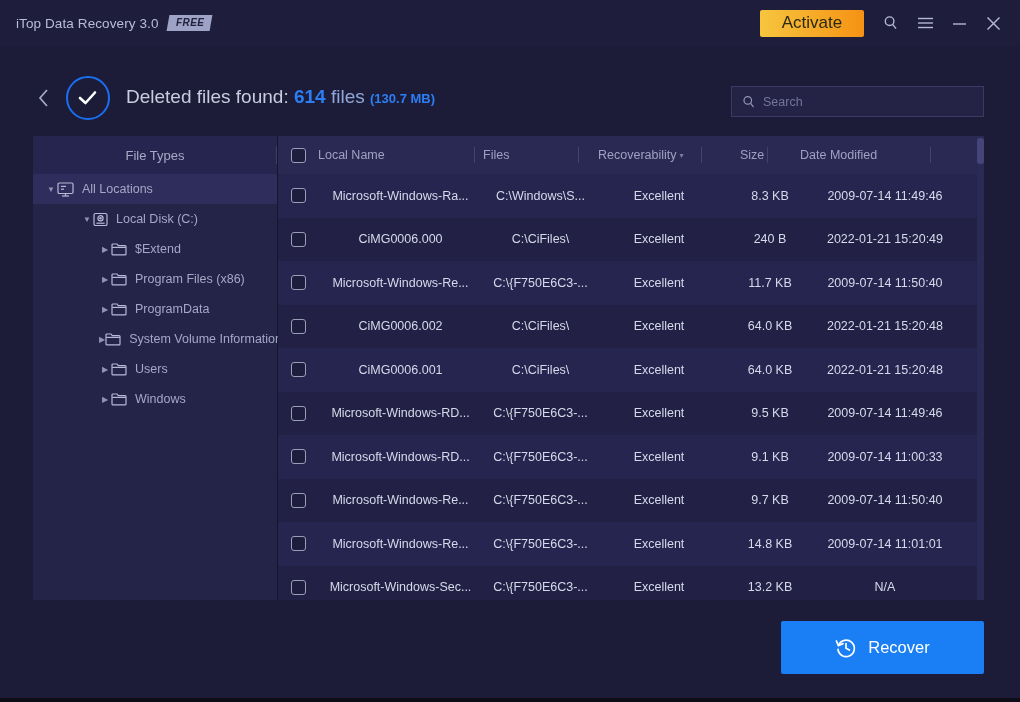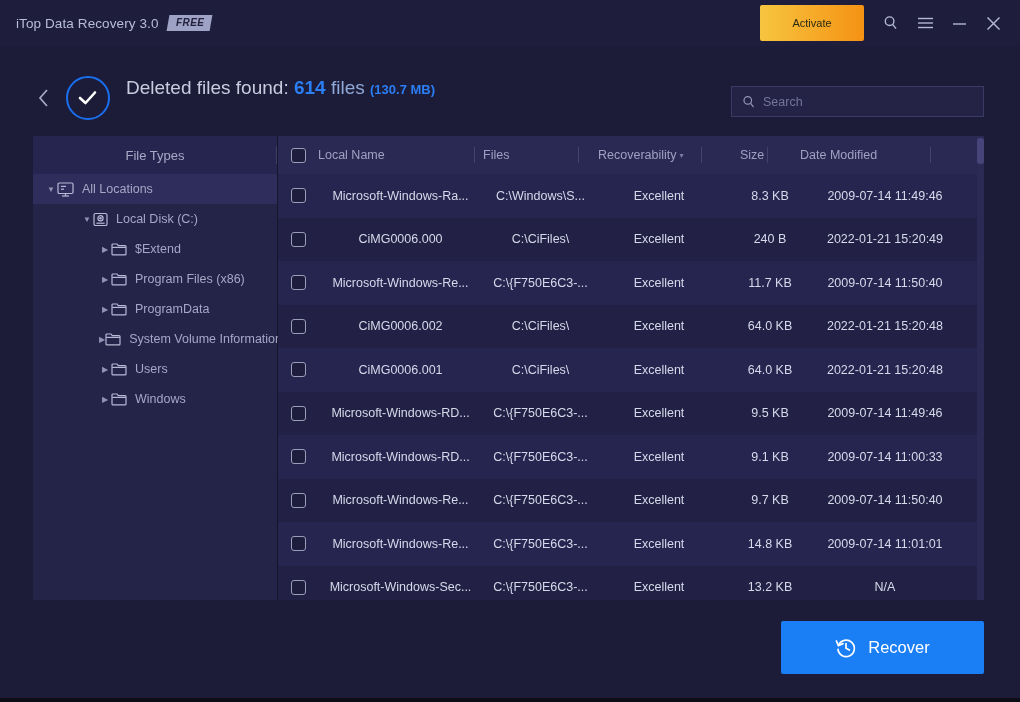--- a/index.html
+++ b/index.html
@@ -41,24 +41,24 @@
     transform: skewX(-10deg);
     display: inline-block;
     line-height: 12px;
   }
   .free-badge span { display: inline-block; transform: skewX(10deg); }
   .tb-right {
     position: absolute; right: 0; top: 0; height: 46px;
     display: flex; align-items: center;
   }
   .activate-btn {
-    width: 104px; height: 36px;
+    width: 104px; height: 27px;
     background: linear-gradient(to right,#f7c53f,#f59214);
     border: none; border-radius: 2px;
-    color: #2a2a10; font-size: 11px;
+    color: #2a2a10; font-size: 17px;
     font-family: "Liberation Sans", sans-serif;
     cursor: pointer;
     display: flex; align-items: center; justify-content: center;
   }
   .tb-icon {
     width: 34px; height: 46px;
     display: flex; align-items: center; justify-content: center;
     color: #b4b8d4; cursor: pointer;
   }
   .tb-icon.first { margin-left: 10px; }
@@ -69,21 +69,21 @@
     display: flex; align-items: center; justify-content: center;
   }
   .check-circle {
     position: absolute; left: 66px; top: 76px;
     width: 44px; height: 44px;
     border: 2px solid #1a6ff0;
     border-radius: 50%;
     display: flex; align-items: center; justify-content: center;
   }
   .result-text {
-    position: absolute; left: 126px; top: 77px;
+    position: absolute; left: 126px; top: 86px;
     font-size: 19px; color: #c9ccdf;
     white-space: nowrap;
   }
   .result-text .num { color: #2b7ef3; font-weight: bold; }
   .result-text .files { color: #8fa8d8; }
   .result-text .size { color: #2b7ef3; font-weight: bold; font-size: 13px; }
 
   .search-box {
     position: absolute; left: 731px; top: 86px;
     width: 253px; height: 31px;

